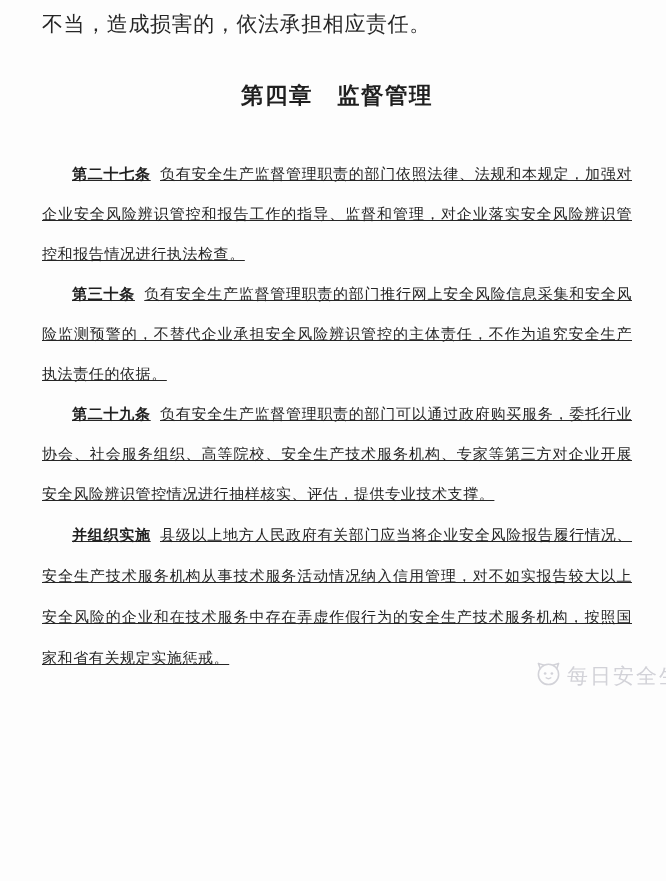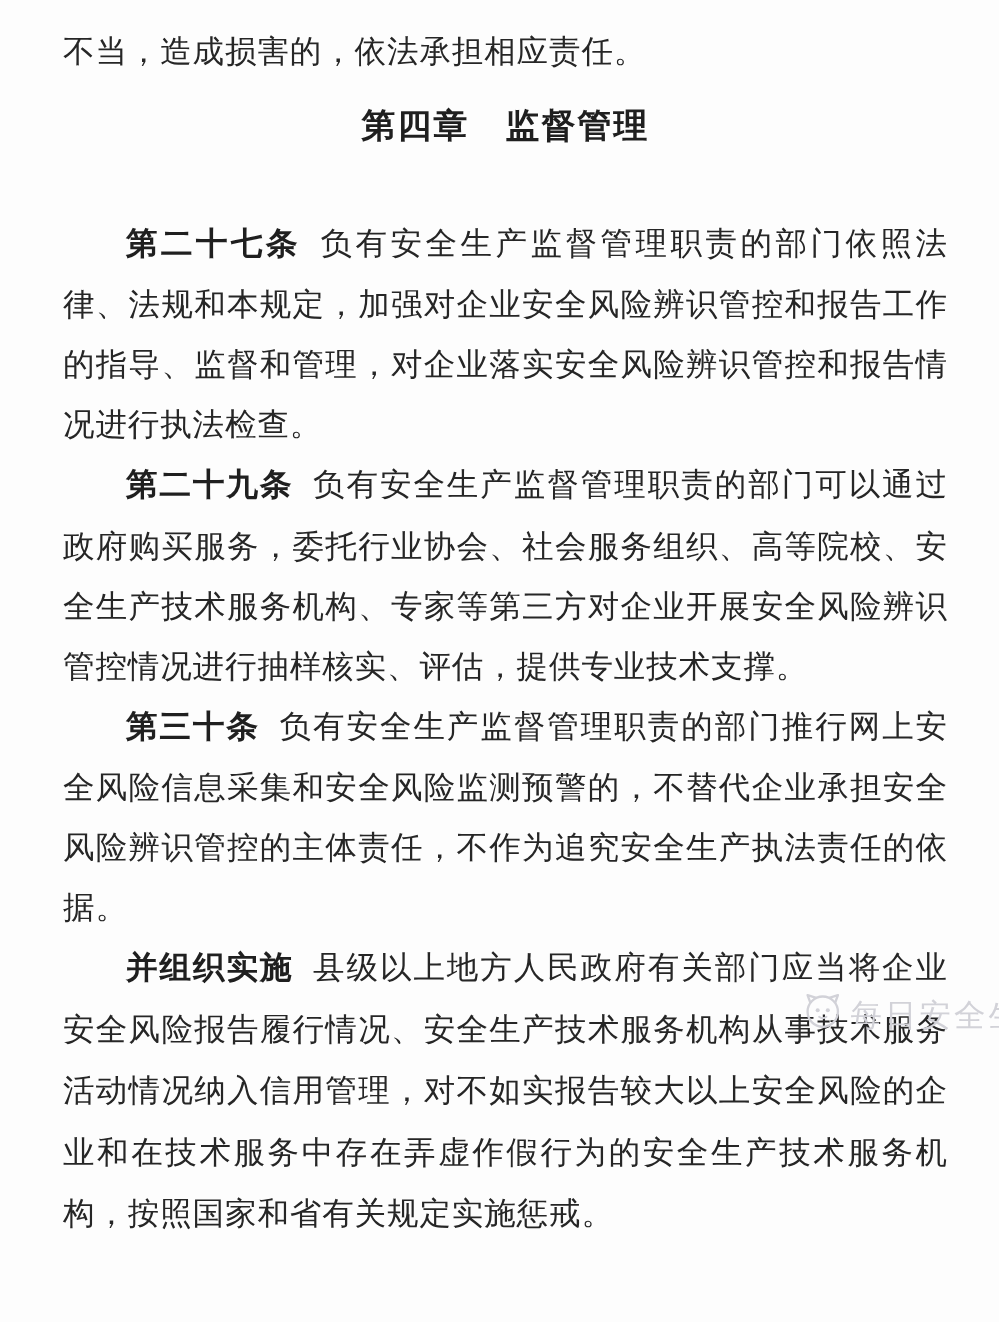--- a/index.html
+++ b/index.html
@@ -7,48 +7,49 @@
   body {
     background: #fdfdfd;
     color: #262626;
     font-family: "Liberation Serif", "DejaVu Serif", serif;
     overflow: hidden;
     position: relative;
   }
   .page {
     width: 666px;
     height: 881px;
-    padding: 14px 34px 0 42px;
+    padding: 4px 34px 0 42px;
     position: relative;
   }
   .body-line {
     font-size: 21px;
     line-height: 40px;
     letter-spacing: 0.6px;
     text-align: justify;
     text-justify: inter-ideograph;
   }
   .chapter-heading {
     text-align: center;
     font-family: "Liberation Sans", "DejaVu Sans", sans-serif;
     font-weight: 700;
     font-size: 22.5px;
     letter-spacing: 1.5px;
     line-height: 40px;
-    margin-top: 10px;
+    margin-top: 32px;
     margin-bottom: 38px;
     color: #1f1f1f;
   }
   .article {
-    font-size: 21px;
+    font-size: 15px;
     line-height: 40px;
     letter-spacing: 0.6px;
     text-indent: 2em;
     text-align: justify;
     text-justify: inter-ideograph;
+    text-decoration: underline;
   }
   .article.a31 { line-height: 41px; }
   .article-label {
     font-weight: 700;
     font-family: "Liberation Sans", "DejaVu Sans", sans-serif;
     margin-right: 0.62em;
     color: #1f1f1f;
   }
   .watermark {
     position: absolute;
@@ -71,23 +72,23 @@
 
 <div class="page">
 
   <p class="body-line">不当，造成损害的，依法承担相应责任。</p>
 
   <h2 class="chapter-heading">第四章　监督管理</h2>
 
   <p class="article"><span class="article-label">第二十七条</span><span>负有安全生产监督管理职责的部门依照法律、法规和本规定，加强对企业安全风险辨识管控和报告工作的指导、监督和管理，对企业落实安全风险辨识管控和报告情况进行执法检查。</span></p>
 
 
+  <p class="article"><span class="article-label">第三十条</span><span>负有安全生产监督管理职责的部门推行网上安全风险信息采集和安全风险监测预警的，不替代企业承担安全风险辨识管控的主体责任，不作为追究安全生产执法责任的依据。</span></p>
+
   <p class="article"><span class="article-label">第二十九条</span><span>负有安全生产监督管理职责的部门可以通过政府购买服务，委托行业协会、社会服务组织、高等院校、安全生产技术服务机构、专家等第三方对企业开展安全风险辨识管控情况进行抽样核实、评估，提供专业技术支撑。</span></p>
-
-  <p class="article"><span class="article-label">第三十条</span><span>负有安全生产监督管理职责的部门推行网上安全风险信息采集和安全风险监测预警的，不替代企业承担安全风险辨识管控的主体责任，不作为追究安全生产执法责任的依据。</span></p>
 
   <p class="article a31"><span class="article-label">并组织实施</span><span>县级以上地方人民政府有关部门应当将企业安全风险报告履行情况、安全生产技术服务机构从事技术服务活动情况纳入信用管理，对不如实报告较大以上安全风险的企业和在技术服务中存在弄虚作假行为的安全生产技术服务机构，按照国家和省有关规定实施惩戒。</span></p>
 
   <div class="watermark">
     <span>
       <svg class="wm-icon" viewBox="0 0 28 28" fill="none" xmlns="http://www.w3.org/2000/svg">
         <circle cx="14" cy="15" r="10.5" stroke="#d2d2d8" stroke-width="1.6"></circle>
         <path d="M5.5 9 L3.5 3.5 L9.5 5.5" stroke="#d2d2d8" stroke-width="1.6" fill="none" stroke-linejoin="round"></path>
         <path d="M22.5 9 L24.5 3.5 L18.5 5.5" stroke="#d2d2d8" stroke-width="1.6" fill="none" stroke-linejoin="round"></path>
         <circle cx="10.5" cy="14" r="1.4" fill="#d2d2d8"></circle>

